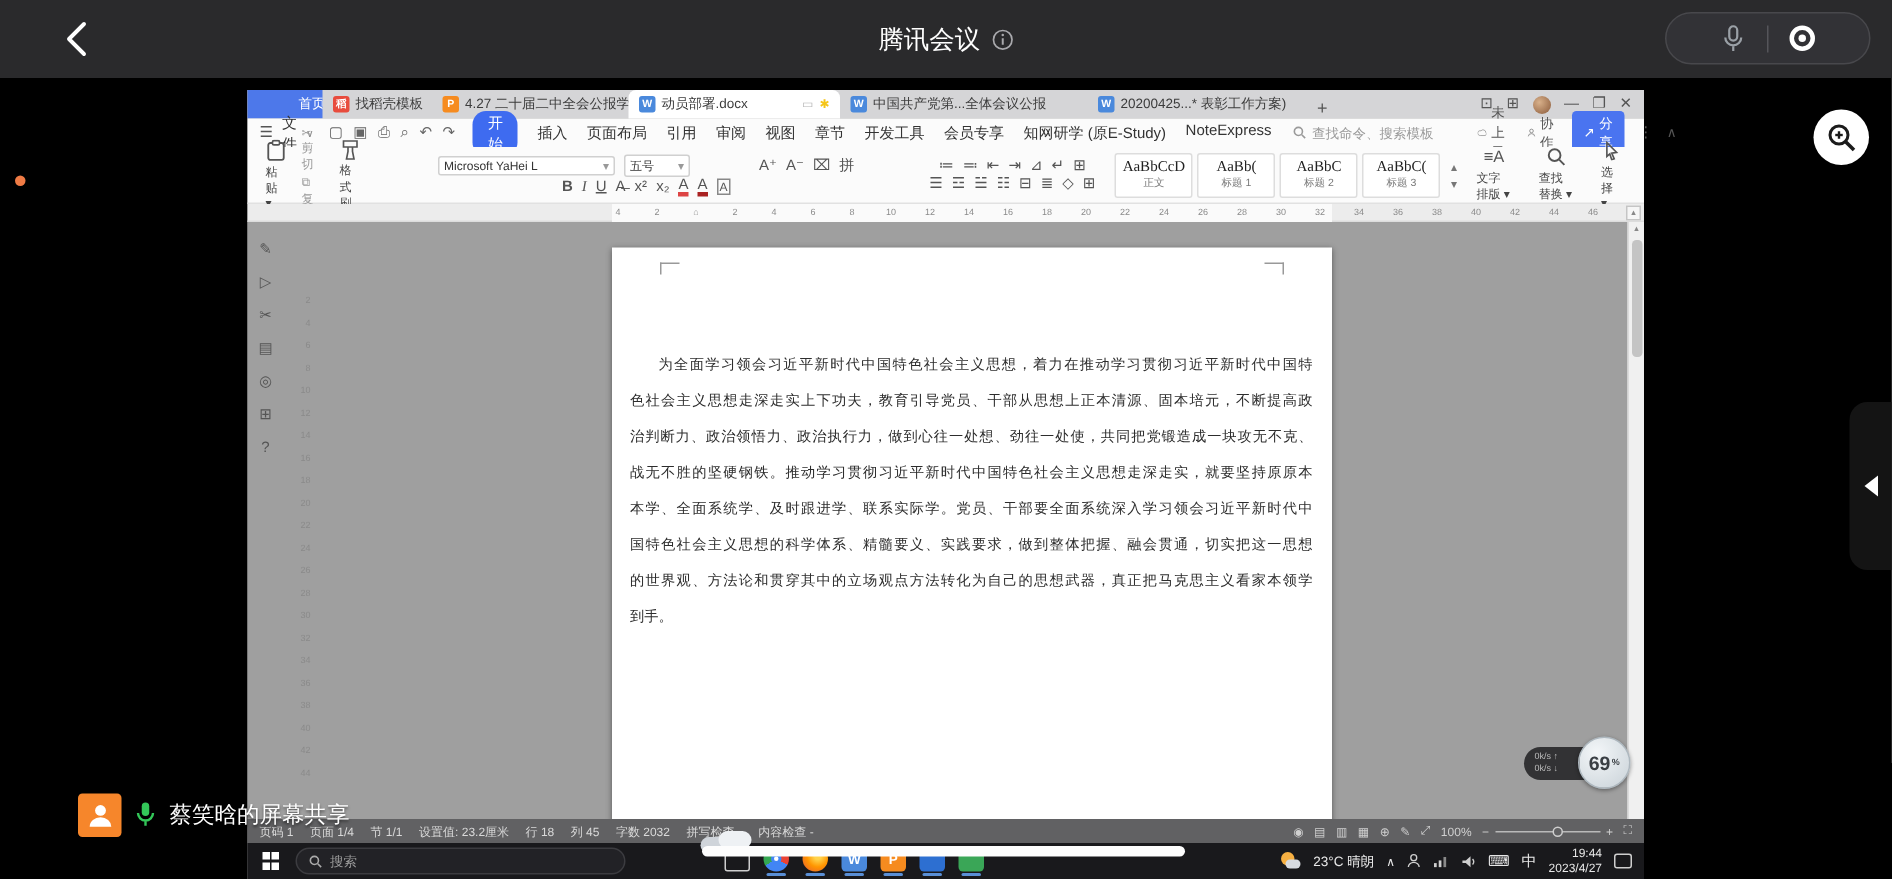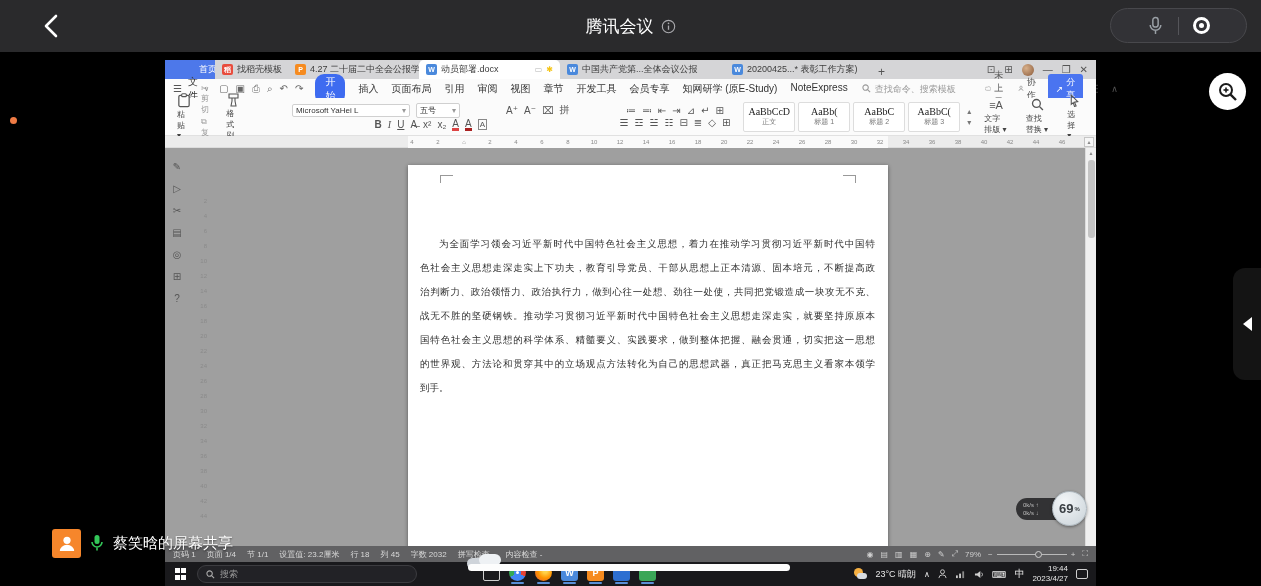--- a/index.html
+++ b/index.html
@@ -449,20 +449,21 @@
       </div>
 
     <div class="page">
       <div class="crop-tl"></div>
       <div class="crop-tr"></div>
       <div class="doc-body">
         <div class="first">为全面学习领会习近平新时代中国特色社会主义思想，着力在推动学习贯彻习近平新时代中国特</div>
         <div>色社会主义思想走深走实上下功夫，教育引导党员、干部从思想上正本清源、固本培元，不断提高政</div>
         <div>治判断力、政治领悟力、政治执行力，做到心往一处想、劲往一处使，共同把党锻造成一块攻无不克、</div>
         <div>战无不胜的坚硬钢铁。推动学习贯彻习近平新时代中国特色社会主义思想走深走实，就要坚持原原本</div>
+        <div>本学、全面系统学、及时跟进学、联系实际学。党员、干部要全面系统深入学习领会习近平新时代中</div>
         <div>国特色社会主义思想的科学体系、精髓要义、实践要求，做到整体把握、融会贯通，切实把这一思想</div>
         <div>的世界观、方法论和贯穿其中的立场观点方法转化为自己的思想武器，真正把马克思主义看家本领学</div>
         <div class="last">到手。</div>
       </div>
     </div>
 
     <div class="vscroll">
       <span class="up">▲</span>
       <span class="thumb"></span>
     </div>
@@ -481,21 +482,21 @@
         <span>内容检查 -</span>
       </div>
     <div class="sb-right">
       <span class="vicon">◉</span>
       <span class="vicon">▤</span>
       <span class="vicon">▥</span>
       <span class="vicon">▦</span>
       <span class="vicon">⊕</span>
       <span class="vicon">✎</span>
       <span class="vicon">⤢</span>
-      <span>79%</span>
+      <span>100%</span>
       <span class="zoom-slider">
         <span>−</span>
         <span class="z-line">
             <span class="z-knob"></span>
           </span>
         <span>+</span>
       </span>
       <span class="vicon">⛶</span>
     </div>
   </div>

